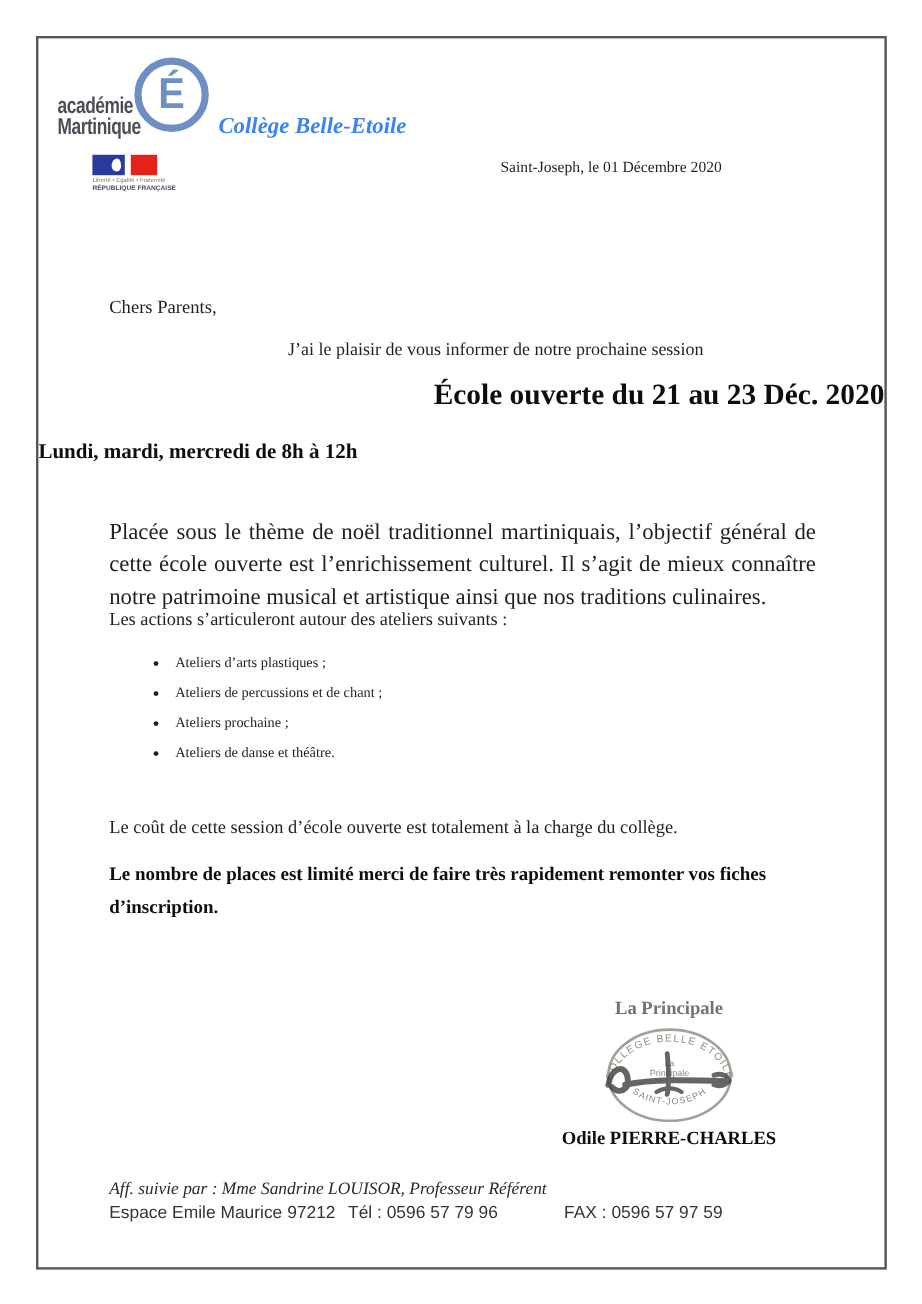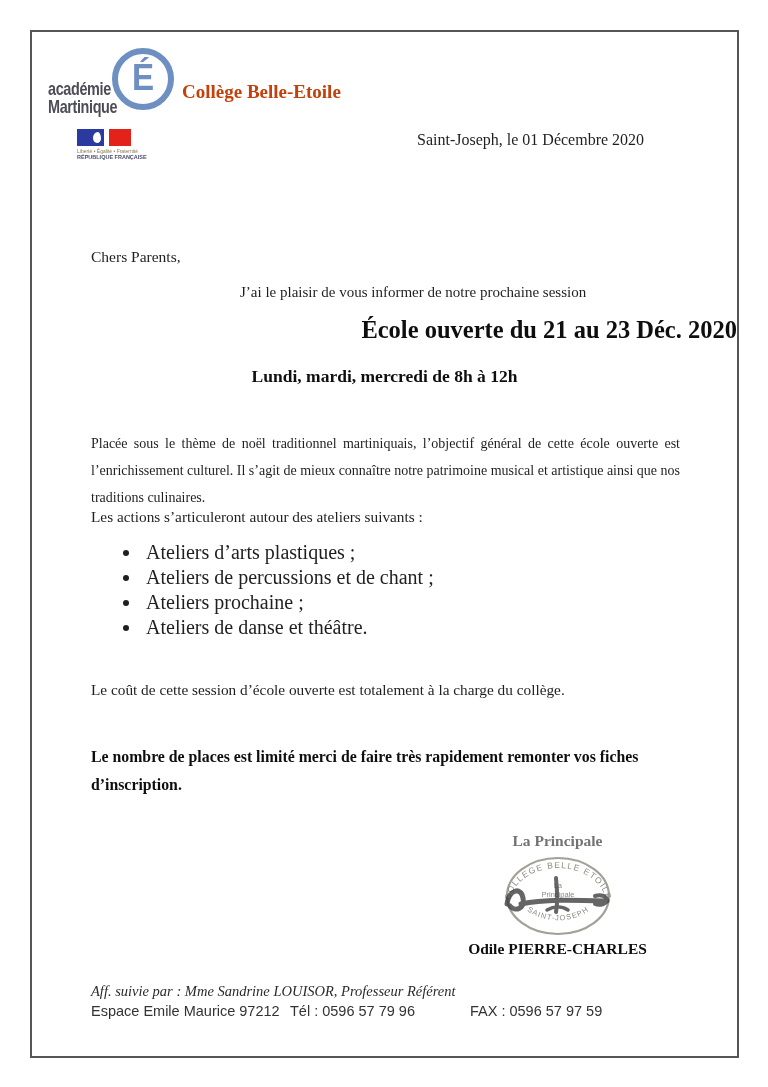--- a/index.html
+++ b/index.html
@@ -48,54 +48,54 @@
     background:#ffffff;border-radius:60% 40% 50% 50%/55% 60% 40% 45%;
   }
   .flag-red{width:22px;height:17px;background:#e32219;}
   .republic-caption{
     font-family:"Liberation Sans", sans-serif;
     font-size:5px;line-height:6px;color:#8a7a55;
     margin-top:2px;white-space:nowrap;
   }
   .republic-caption .rep{color:#4b4b6e;font-weight:bold;font-size:5.5px;}
   .school-name{
-    position:absolute;left:150px;top:49px;
-    font-weight:bold;font-size:19px;color:#c2410c;
+    position:absolute;left:150px;top:63px;
+    font-weight:bold;font-style:italic;font-size:19px;color:#3b82f6;
   }
-  .dateline{position:absolute;left:385px;top:99px;font-size:16px;}
+  .dateline{position:absolute;left:385px;top:99px;font-size:13px;}
   
   .salutation{position:absolute;left:59px;top:216px;font-size:15.5px;}
   .intro{position:absolute;left:208px;top:252px;font-size:15px;}
   .doc-title{
     position:absolute;left:0;top:284px;width:100%;
     text-align:right;font-weight:bold;font-size:24.5px;color:#0e0e0e;
   }
   .doc-subtitle{
     position:absolute;left:0;top:334px;width:100%;
-    text-align:center;font-weight:bold;font-size:17.5px;color:#0e0e0e;
+    font-weight:bold;font-size:17.5px;color:#0e0e0e;
   }
   .para1{
     position:absolute;left:59px;top:398px;width:589px;
-    font-size:14px;line-height:27px;text-align:justify;
+    font-size:19px;line-height:27px;text-align:justify;
   }
   .para2{position:absolute;left:59px;top:476px;font-size:15.3px;}
   .atelier-list{
     position:absolute;left:86px;top:508px;margin:0;padding:0 0 0 24px;
-    font-size:20px;line-height:25px;
+    font-size:12px;line-height:25px;
   }
   .atelier-list li{margin:0;padding-left:4px;}
   .emphasis-line{
     position:absolute;left:59px;top:609px;
     font-weight:bold;font-size:16.5px;color:#0e0e0e;
   }
   .emphasis-line sup{font-size:10px;}
   .cost-line{position:absolute;left:59px;top:649px;font-size:15.3px;}
   .bold-notice{
     position:absolute;left:59px;top:683px;width:586px;
-    font-weight:bold;font-size:15.8px;line-height:28px;color:#0e0e0e;margin-top:28px;
+    font-weight:bold;font-size:15.8px;line-height:28px;color:#0e0e0e;
   }
   
   .signature-block{position:absolute;left:408px;top:800px;width:235px;text-align:center;}
   .signature-role{font-weight:bold;font-size:15.5px;color:#737373;}
   .stamp-wrap{margin:4px auto 2px;width:118px;height:84px;}
   .signature-name{font-weight:bold;font-size:15.5px;color:#0e0e0e;margin-top:2px;white-space:nowrap;}
   
   .footer-line1{
     position:absolute;left:59px;top:951px;
     font-style:italic;font-size:14.5px;color:#2a2a2a;text-align:center;

